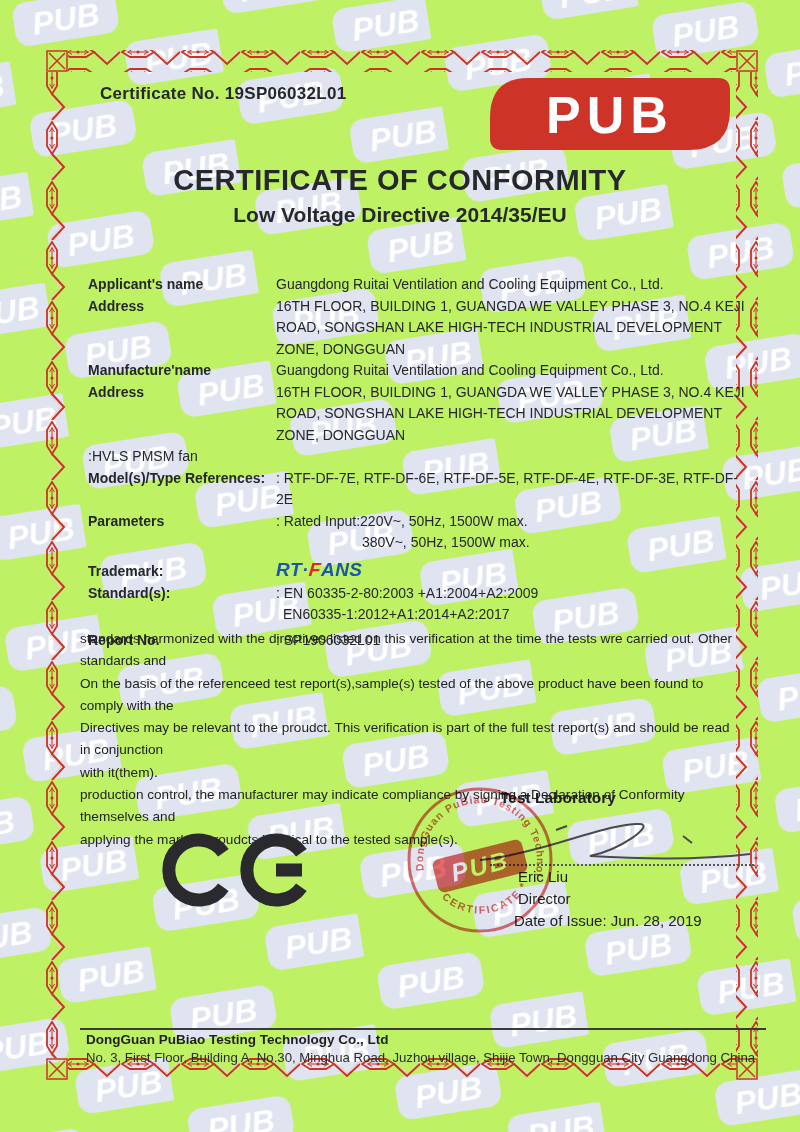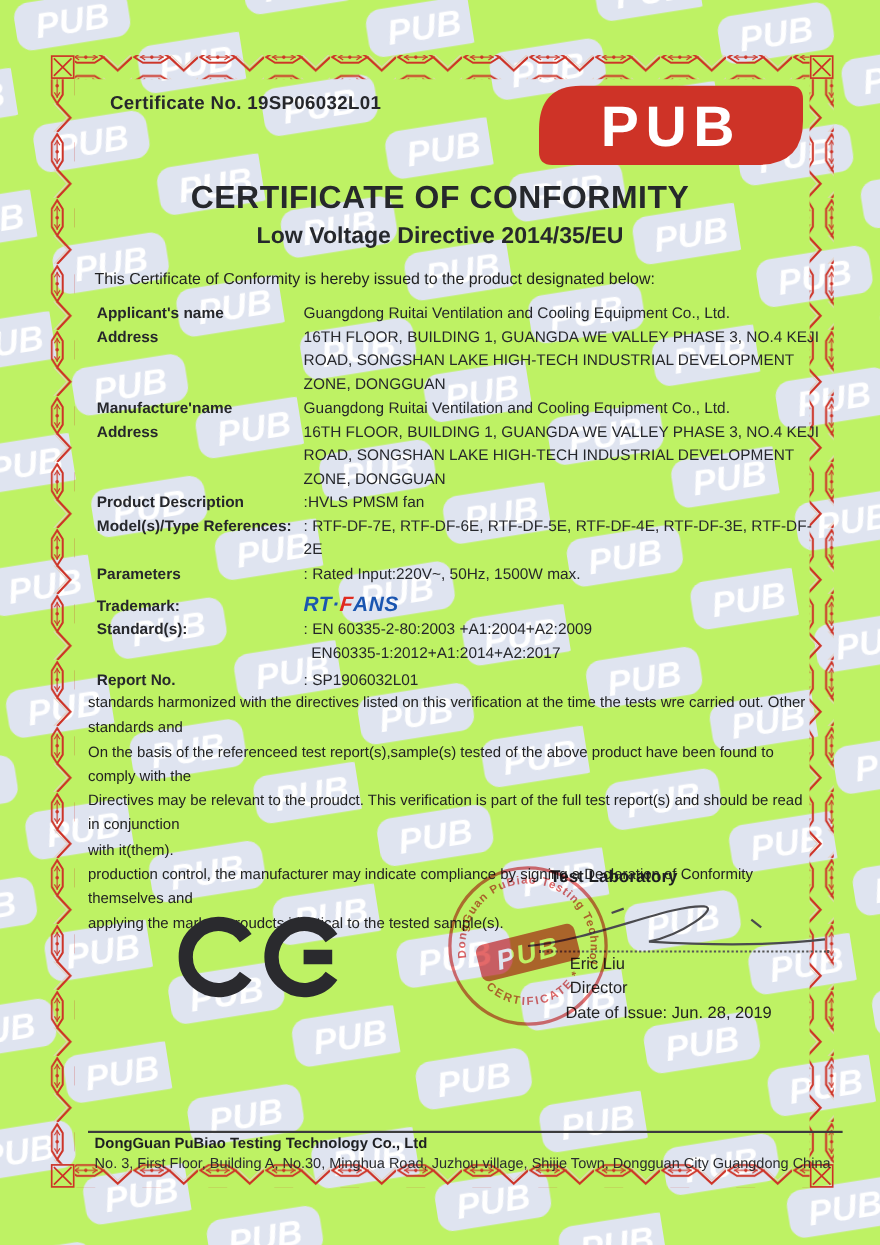--- a/index.html
+++ b/index.html
@@ -118,21 +118,20 @@
     <svg class="pub-logo" width="244" height="76" viewBox="0 0 244 76">
       <path d="M 40 2 H 230 Q 242 2 242 14 V 34 Q 242 74 200 74 H 14 Q 2 74 2 62 V 42 Q 2 2 40 2 Z" fill="#ce3327"></path>
       <text x="122" y="57" font-family="Liberation Sans, sans-serif" font-size="52" font-weight="bold" text-anchor="middle" fill="#ffffff" letter-spacing="6">PUB</text>
     </svg>
 
     <div class="title-wrap">
       <div class="title">CERTIFICATE OF CONFORMITY</div>
       <div class="subtitle">Low Voltage Directive 2014/35/EU</div>
     </div>
 
-    <div class="intro">This Certificate of Conformity is hereby issued to the product designated below:</div>
 
     <div class="fields">
       <div class="row">
         <div class="label">Applicant's name</div>
         <div class="value">
             <div class="ln">Guangdong Ruitai Ventilation and Cooling Equipment Co., Ltd.</div>
           </div>
       </div>
       <div class="row">
         <div class="label">Address</div>
@@ -150,35 +149,35 @@
       </div>
       <div class="row">
         <div class="label">Address</div>
         <div class="value">
           <div class="ln">16TH FLOOR, BUILDING 1, GUANGDA WE VALLEY PHASE 3, NO.4 KEJI</div>
           <div class="ln">ROAD, SONGSHAN LAKE HIGH-TECH INDUSTRIAL DEVELOPMENT</div>
           <div class="ln">ZONE, DONGGUAN</div>
         </div>
       </div>
       <div class="row">
-        <div class="label">Product Description</div>
         <div class="value">
             <div class="ln">:HVLS PMSM fan</div>
           </div>
       </div>
       <div class="row">
         <div class="label">Model(s)/Type References:</div>
         <div class="value">
             <div class="ln">: RTF-DF-7E, RTF-DF-6E, RTF-DF-5E, RTF-DF-4E, RTF-DF-3E, RTF-DF-2E</div>
           </div>
       </div>
       <div class="row">
         <div class="label">Parameters</div>
         <div class="value">
           <div class="ln">: Rated Input:220V~, 50Hz, 1500W max.</div>
+          <div class="ln indent">380V~, 50Hz, 1500W max.</div>
         </div>
       </div>
       <div class="row tm">
         <div class="label">Trademark:</div>
         <div class="value">
           <span class="tm-logo"><span class="tm-blue">RT·</span><span class="tm-red">F</span><span class="tm-blue">ANS</span></span>
         </div>
       </div>
       <div class="row">
         <div class="label">Standard(s):</div>

